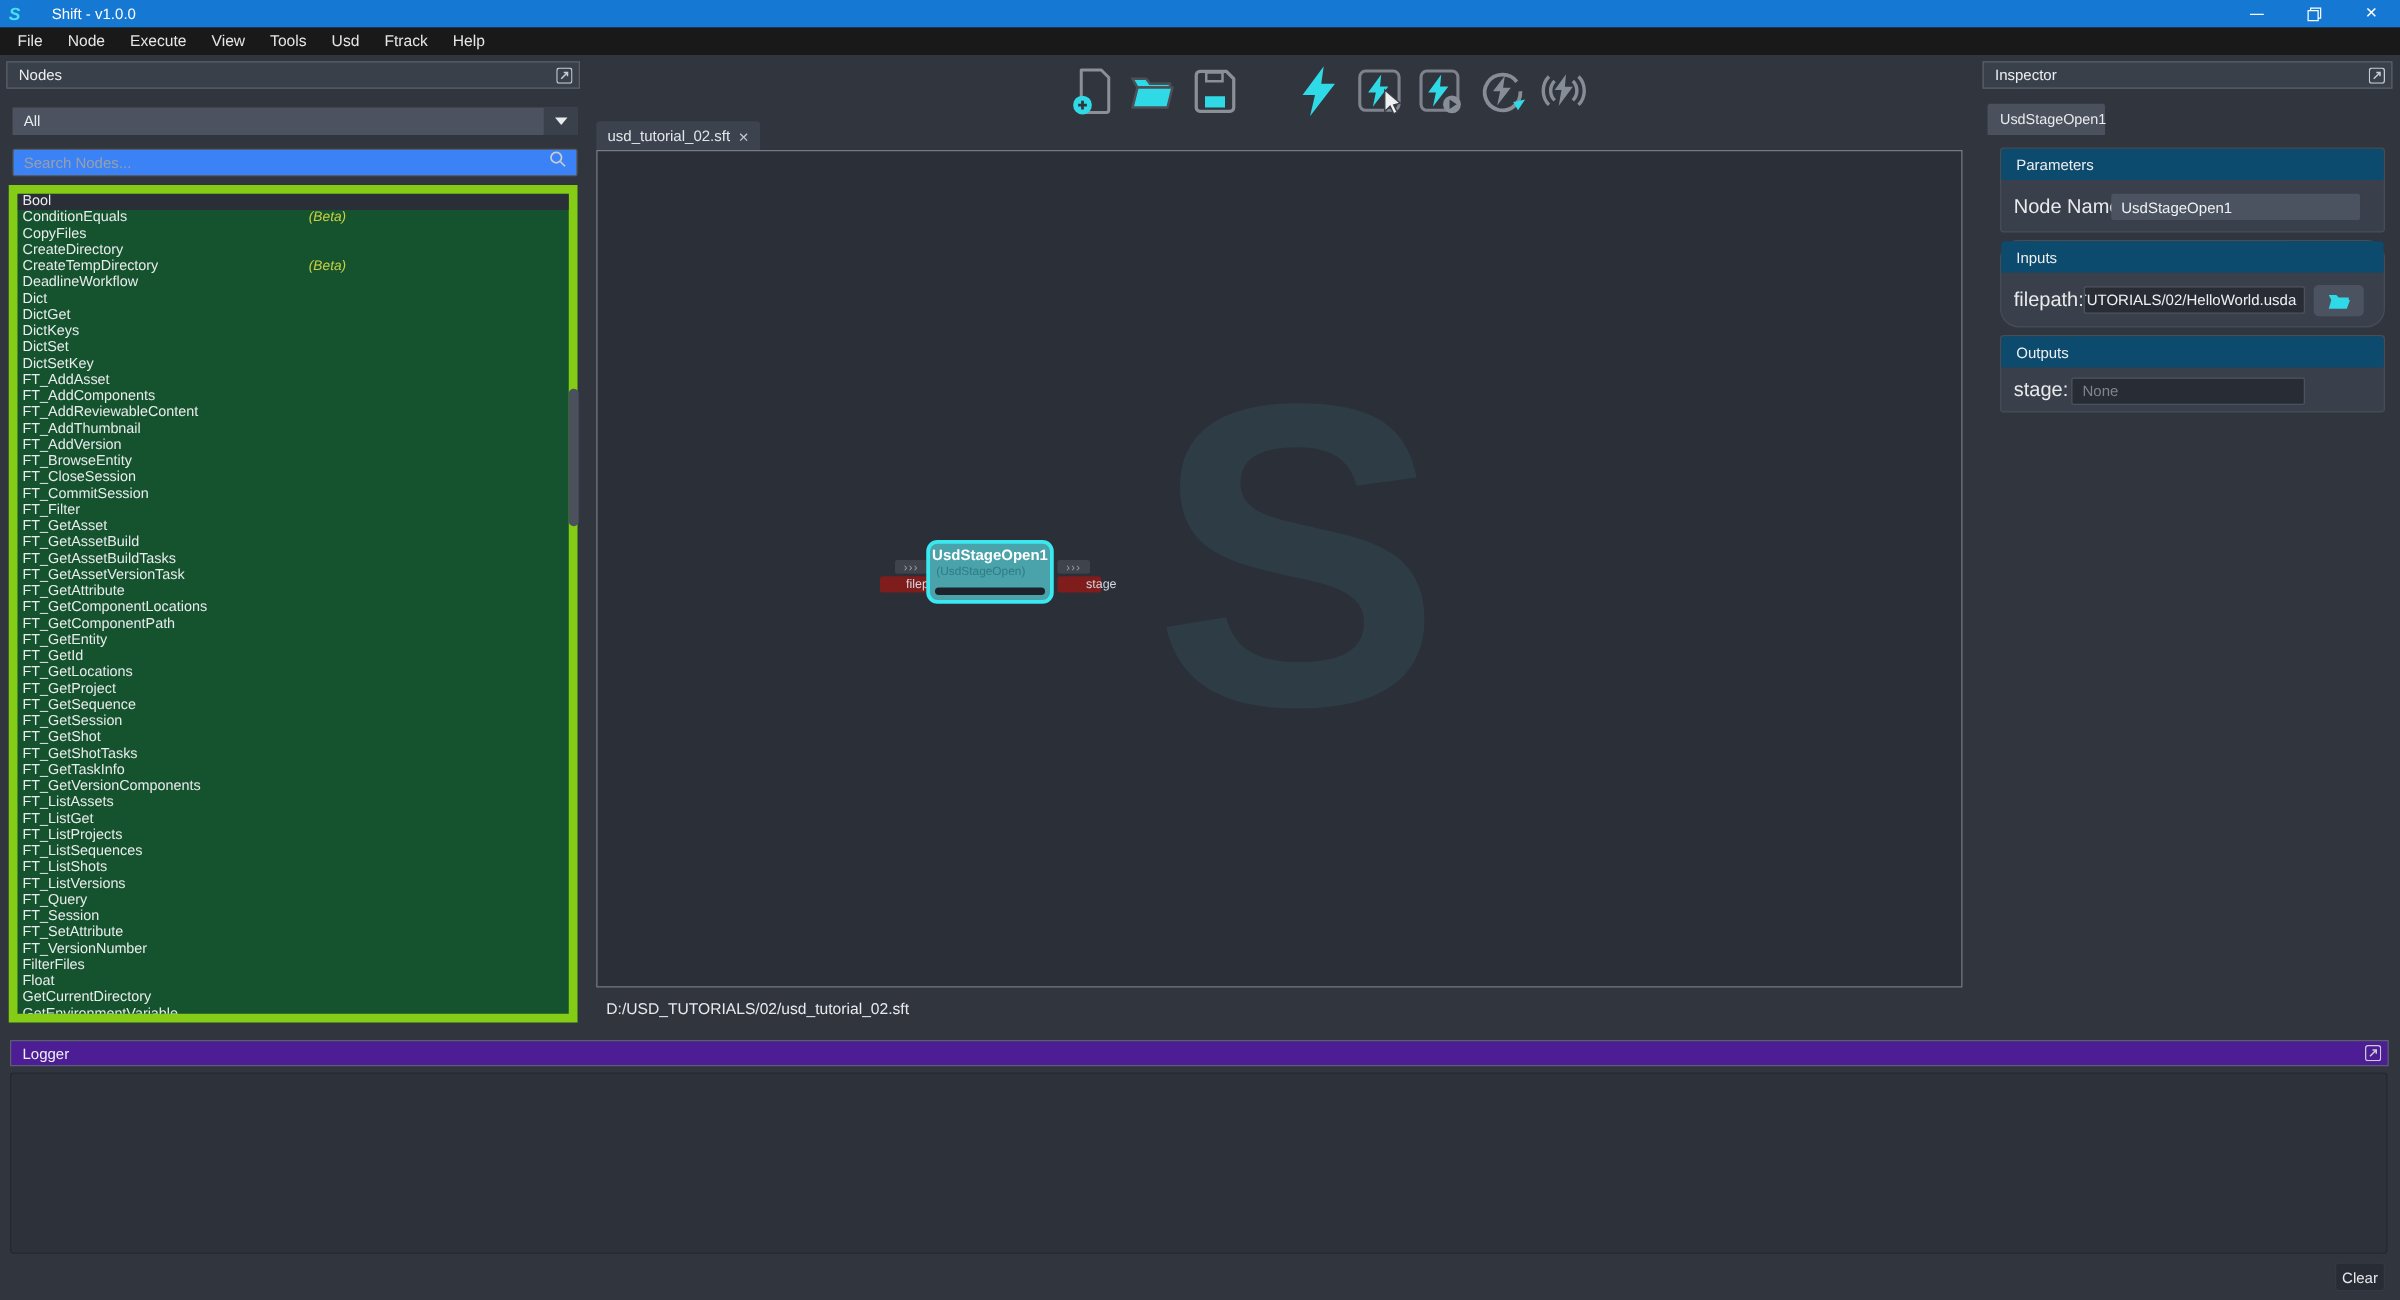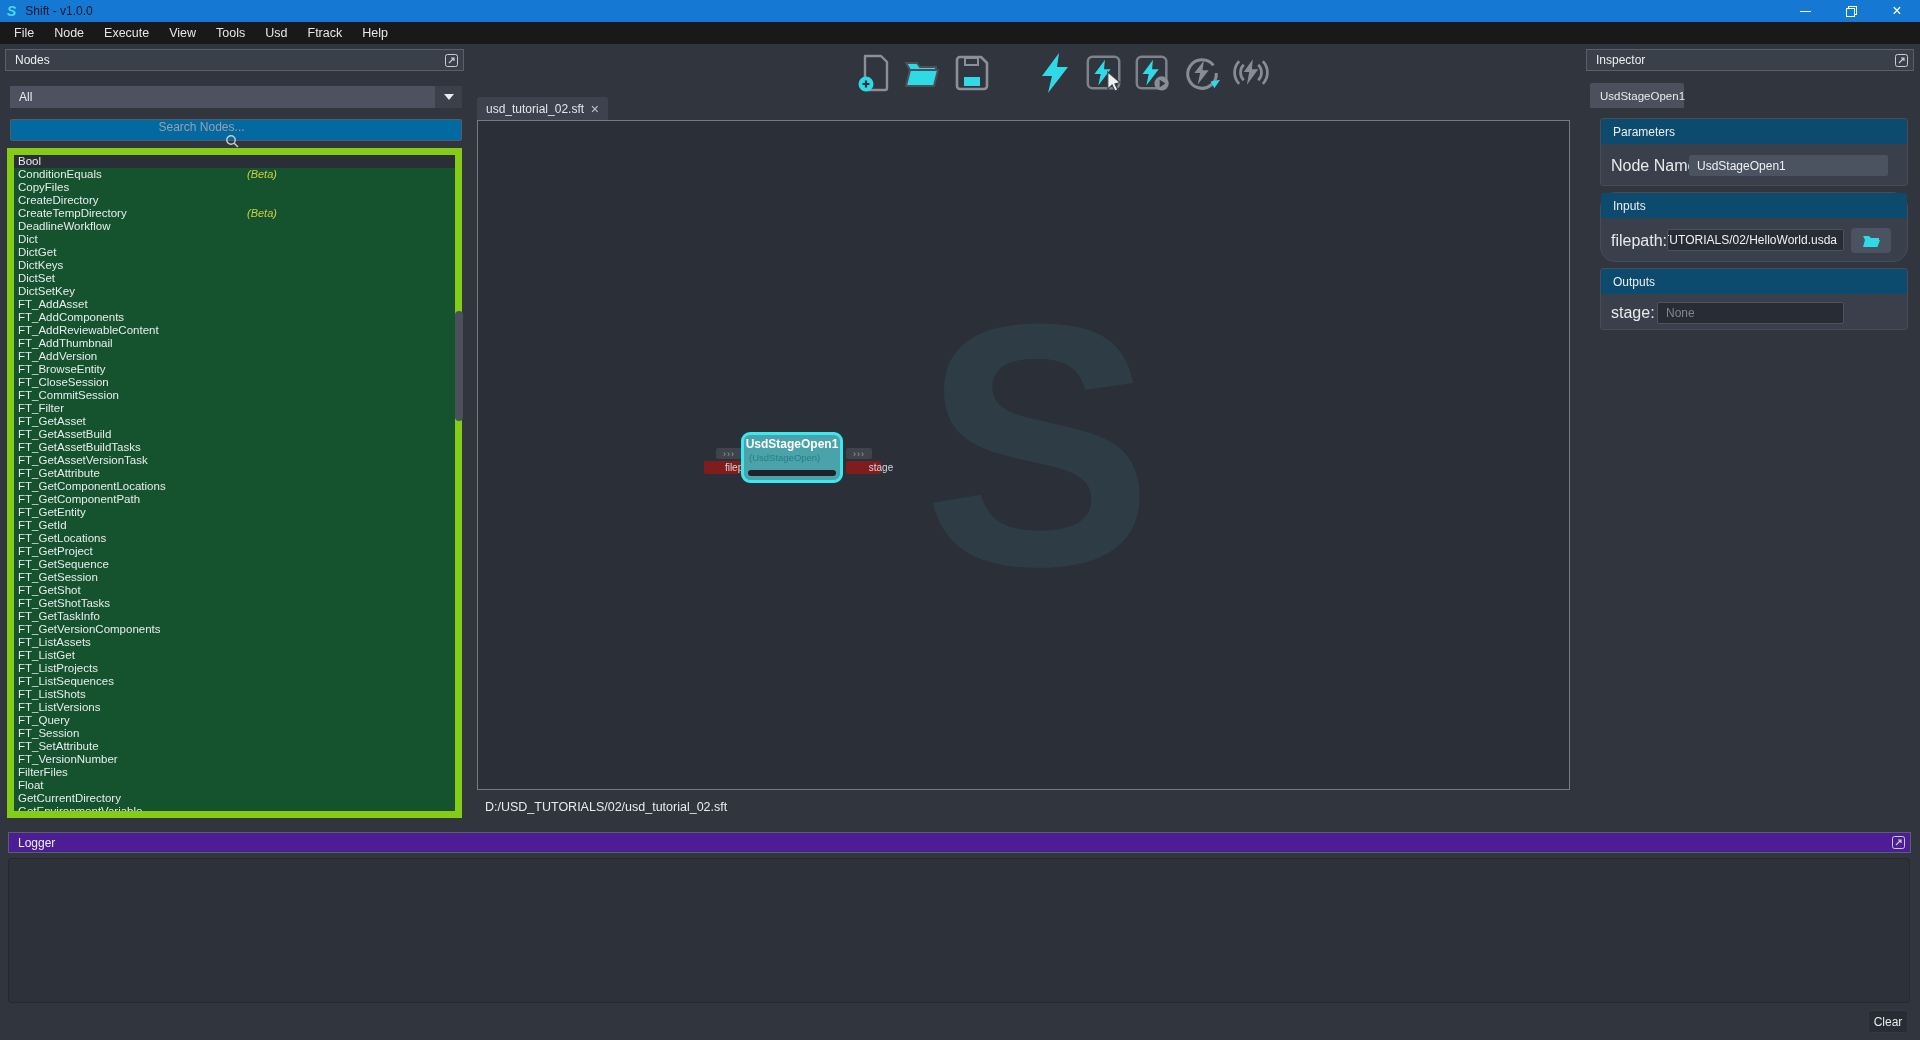--- a/index.html
+++ b/index.html
@@ -4,21 +4,21 @@
 <style>
   * { margin:0; padding:0; box-sizing:border-box; }
   html,body { width:1920px; height:1040px; overflow:hidden; }
   body { background:#31353e; font-family:"Liberation Sans", sans-serif; color:#e8eaed; }
   #app { position:relative; width:1920px; height:1040px; }
 
   
   .titlebar { position:absolute; left:0; top:0; width:100%; height:22px; background:#1578d3;
               display:flex; align-items:center; }
   .app-logo { margin-left:7px; font-size:14px; font-weight:bold; font-style:italic; color:#49dff2; line-height:1; }
-  .title-text { margin-left:9px; font-size:12px; color:#0f172a; }
+  .title-text { margin-left:25px; font-size:12px; color:#ffffff; }
   .win-controls { margin-left:auto; display:flex; height:100%; }
   .win-btn { width:46px; height:100%; display:flex; align-items:center; justify-content:center; color:#fff; }
   .min-glyph { width:11px; height:1px; background:#fff; display:block; }
   .close-glyph { font-size:16px; line-height:1; }
 
   
   .menubar { position:absolute; left:0; top:22px; width:100%; height:22px; background:#191919;
              display:flex; align-items:stretch; padding-left:4px; }
   .menu-item { padding:0 10px; display:flex; align-items:center; font-size:12.5px; color:#e6e6e6; }
 
@@ -30,22 +30,22 @@
 
   
   .nodes-panel { position:absolute; left:5px; top:49px; width:459px; height:769px; }
   .node-filter { position:absolute; left:5px; right:2px; top:37px; height:22px; background:#4c5260;
                  display:flex; align-items:center; font-size:12px; color:#e9ebee; }
   .node-filter .filter-label { padding-left:9px; }
   .filter-arrow-box { margin-left:auto; width:27px; height:100%; background:#3a414b;
                       display:flex; align-items:center; justify-content:center; }
   .caret-down { width:0; height:0; border-left:5px solid transparent; border-right:5px solid transparent;
                 border-top:6px solid #e9ebee; }
-  .search-box { position:absolute; left:5px; right:2px; top:70px; height:22px; background:#0369a1;
-                border:1px solid #565c66; border-radius:2px; display:flex; align-items:center;flex-direction:column; }
+  .search-box { position:absolute; left:5px; right:2px; top:70px; height:22px; background:#3b82f6;
+                border:1px solid #565c66; border-radius:2px; display:flex; align-items:center; }
   .search-box input { flex:1; background:transparent; border:none; outline:none; color:#e9ebee;
                       font-size:12px; font-family:"Liberation Sans",sans-serif; padding:0 8px; }
   .search-box input::placeholder { color:#9aa0a8; }
   .search-icon { margin-right:7px; flex:0 0 auto; }
   .node-list { position:absolute; left:2px; right:2px; top:99px; bottom:0; background:#14532d;
                border:7px solid #84cc16; overflow:hidden; }
   .node-row { position:relative; height:13px; line-height:13px; font-size:11.5px; color:#e9ebee;
               padding-left:4px; white-space:nowrap; }
   .node-row.selected { background:#2a2e36; }
   .node-row .beta { position:absolute; left:233px; font-style:italic; font-size:11px; color:#c9cf44; }

